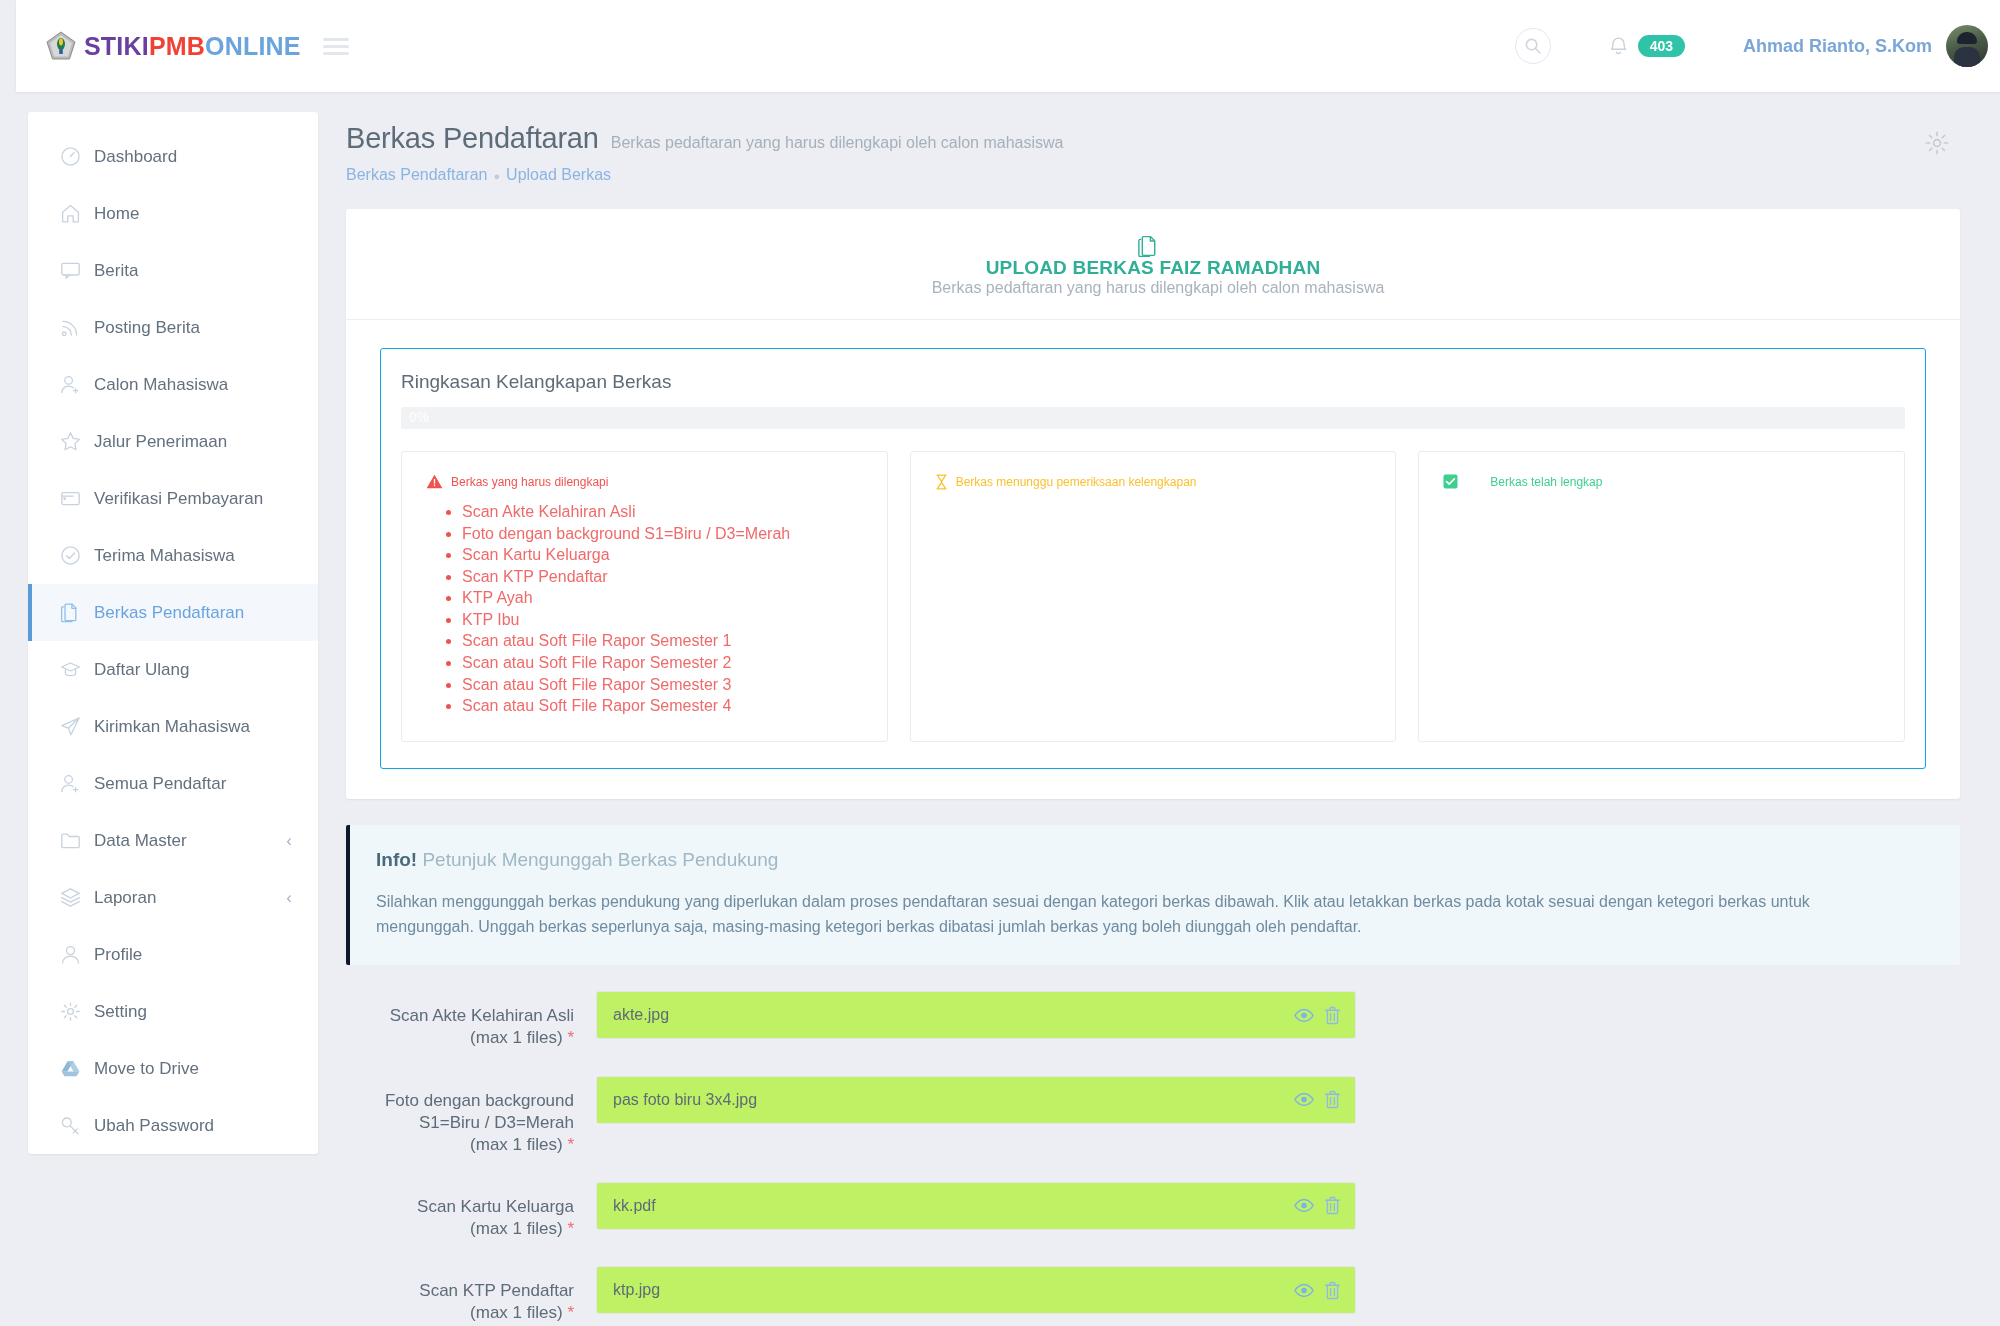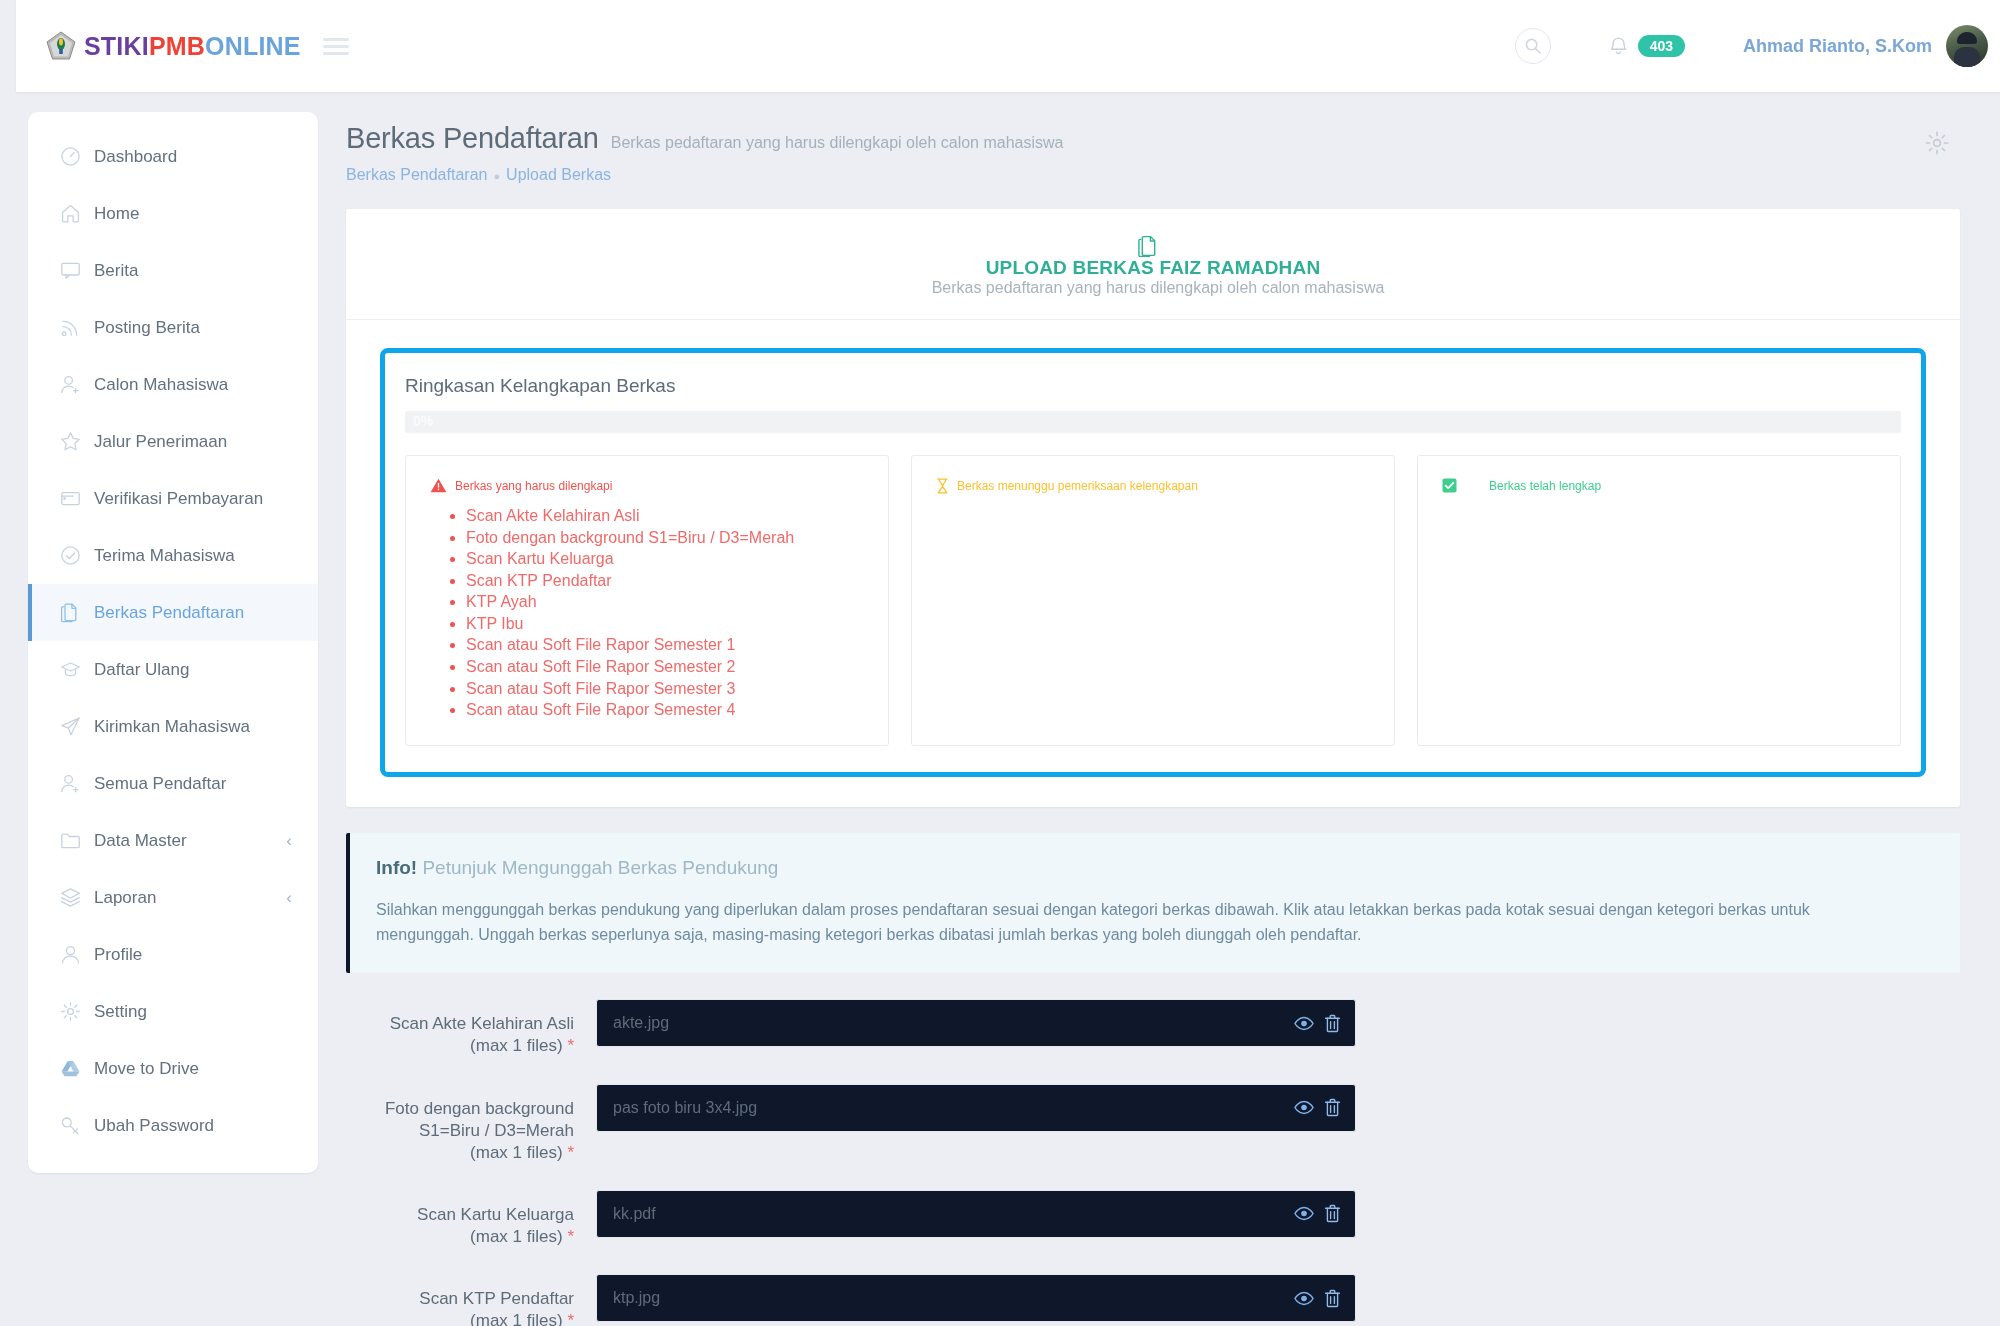--- a/index.html
+++ b/index.html
@@ -64,22 +64,22 @@
     border-radius: 10px 10px 3px 3px; background:#1d2430;
   }
   .avatar::before {
     content:""; position:absolute; left:8px; top:22px; width:26px; height:22px;
     border-radius: 10px 10px 0 0; background:#2c3340;
   }
 
   
   .sidebar {
     position: absolute; left: 28px; top: 112px; width: 290px;
-    background: #ffffff; border-radius: 10px;
-    padding: 16px 0 19px 0;
+    background: #ffffff; border-radius: 3px;
+    padding: 16px 0 0 0;
     box-shadow: 0 1px 2px rgba(30,40,60,.07);
     z-index: 10;
   }
   .nav-item {
     display: flex; align-items: center; height: 57px;
     padding-left: 32px; color: #63707e; font-size: 17px;
     cursor: pointer; position: relative;
   }
   .nav-item .ni-icon {
     width: 30px; flex: none; display: flex; align-items: center;
@@ -128,21 +128,21 @@
   }
   .card-head { display: flex; align-items: center; padding-bottom: 22px; flex-direction: column; }
   .card-head-icon { color: #2fb096; margin-right: 10px; display:flex; }
   .card-head-title {
     color: #2fb096; font-size: 19px; font-weight: bold; letter-spacing: .2px;
   }
   .card-head-sub { color: #a9b3bd; font-size: 16px; margin-left: 10px; }
   .divider { height: 1px; background: #eceef1; margin: 0 -34px 0 -34px; }
 
   .summary-box {
-    margin: 28px 0 0 0; border: 5px solid #0ea5e9; border-radius: 8px;
+    margin: 28px 0 0 0; border: 1px solid #0ea5e9; border-radius: 3px;
     padding: 22px 20px 26px 20px;
   }
   .summary-title { font-size: 19px; color: #5e6b78; margin-bottom: 14px; }
   .progress-outer {
     height: 22px; background: #f1f2f4; border-radius: 2px; position: relative;
     overflow: hidden;
   }
   .progress-label {
     position: absolute; left: 8px; top: 2px; font-size: 14px;
     color: #fafbfc; font-weight: bold;
@@ -176,21 +176,21 @@
 
   .file-rows { margin-top: 26px; }
   .file-row { display: flex; align-items: flex-start; margin-bottom: 26px; }
   .file-label {
     width: 228px; flex: none; text-align: right; padding-top: 14px;
     font-size: 17px; color: #5e6b78; line-height: 1.3;
   }
   .file-label .req-star { color: #f06a6a; }
   .file-input-wrap {
     margin-left: 22px; width: 760px; position: relative;
-    border: 1px solid #e3e7eb; border-radius: 3px; background: #0f172a;
+    border: 1px solid #e3e7eb; border-radius: 3px; background: #bef264;
     height: 48px; display: flex; align-items: center;
   }
   .file-input-text {
     padding-left: 16px; font-size: 16px; color: #5e6b78;
   }
   .file-actions {
     position: absolute; right: 14px; top: 0; bottom: 0;
     display: flex; align-items: center; gap: 10px;
   }
   .icon-btn { cursor: pointer; color: #7eb2e8; display: flex; }

